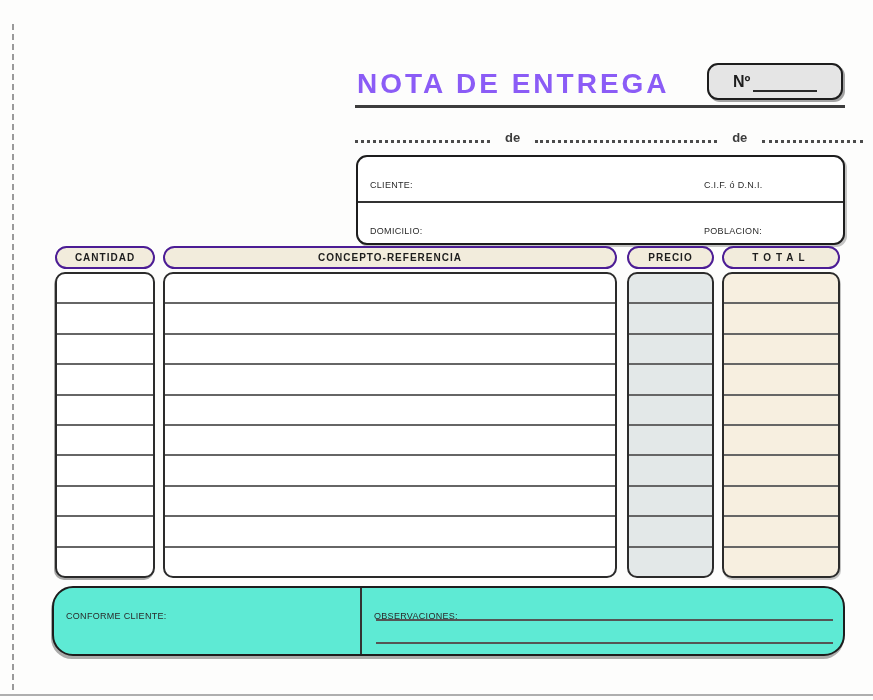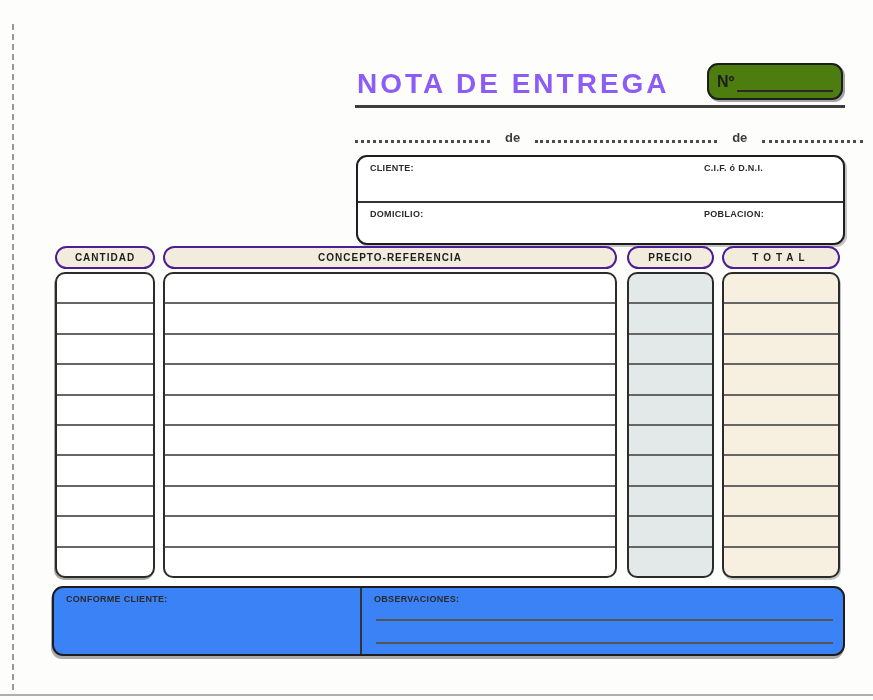--- a/index.html
+++ b/index.html
@@ -27,23 +27,23 @@
     font-size:28px;font-weight:bold;letter-spacing:3px;
     color:#8b5cf6;white-space:nowrap;
   }
   .title-rule{
     position:absolute;left:355px;top:105px;width:490px;height:3px;
     background:#3d3d3d;
   }
   
   .num-box{
     position:absolute;left:707px;top:63px;width:136px;height:37px;
-    background:#4d7c0f;border:2.5px solid #1d1d1d;border-radius:11px;
+    background:#e5e5e5;border:2.5px solid #1d1d1d;border-radius:11px;
     box-shadow:2px 2px 0 rgba(90,90,90,.55);
-    display:flex;align-items:center;padding:0 8px;box-sizing:border-box;
+    display:flex;align-items:center;padding:0 24px;box-sizing:border-box;
   }
   .num-label{font-size:16px;font-weight:bold;color:#1d1d1d;}
   .num-line{flex:1;margin-left:3px;margin-bottom:6px;align-self:flex-end;border-bottom:2px solid #2a2a2a;height:0;}
   
   .date-line{
     position:absolute;left:355px;top:128px;width:508px;height:15px;
     display:flex;align-items:flex-end;gap:15px;
   }
   .dotseg{border-bottom:3px dotted #4b4b4b;height:3px;}
   .seg1{width:135px;}
@@ -53,21 +53,21 @@
   
   .client-box{
     position:absolute;left:356px;top:155px;width:489px;height:90px;
     border:2.5px solid #1d1d1d;border-radius:11px;background:#fff;
     box-shadow:2px 2px 0 rgba(110,110,110,.4);
     box-sizing:border-box;
   }
   .client-top{position:relative;height:44px;border-bottom:2px solid #333;}
   .client-bottom{position:relative;height:42px;}
   .fld-label{
-    position:absolute;top:6px;font-size:9px;font-weight:bold;
+    position:absolute;top:23px;font-size:9px;font-weight:normal;
     color:#2a2a2a;letter-spacing:.3px;
   }
   .lbl-left{left:12px;}
   .lbl-right{left:346px;}
   
   .pill{
     position:absolute;top:246px;height:23px;box-sizing:border-box;
     background:#F2ECDC;border:2px solid #4c1d95;border-radius:12px;
     display:flex;align-items:center;justify-content:center;
     font-size:10px;font-weight:bold;color:#1d1d1d;letter-spacing:1px;
@@ -84,21 +84,21 @@
   }
   .col-cantidad{left:55px;width:100px;box-shadow:-1px 2px 0 rgba(60,60,60,.45);}
   .col-concepto{left:163px;width:454px;}
   .col-precio{left:627px;width:87px;background:#E3E8E8;}
   .col-total{left:722px;width:118px;background:#F7EFE0;box-shadow:1px 2px 0 rgba(110,110,110,.4);}
   .trow{flex:1;border-bottom:2px solid #666;}
   .trow:last-child{border-bottom:none;}
   
   .footer-box{
     position:absolute;left:52px;top:586px;width:793px;height:70px;
-    border:2.5px solid #1d1d1d;border-radius:11px;background:#3b82f6;
+    border:2.5px solid #1d1d1d;border-radius:21px;background:#5eead4;
     box-shadow:-1px 3px 0 rgba(70,70,70,.45);
     box-sizing:border-box;display:flex;
   }
   .footer-left{position:relative;width:306px;border-right:2px solid #333;}
   .footer-right{position:relative;flex:1;}
   .obs-line{position:absolute;left:14px;right:10px;height:0;border-bottom:2px solid #555;}
   .obs-line1{top:31px;}
   .obs-line2{top:54px;}
 </style>
 </head>

